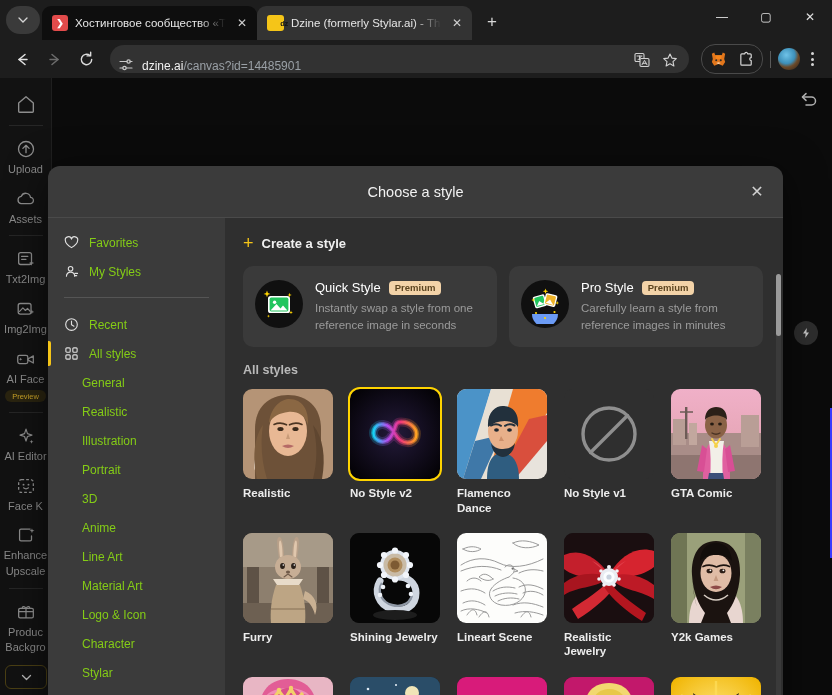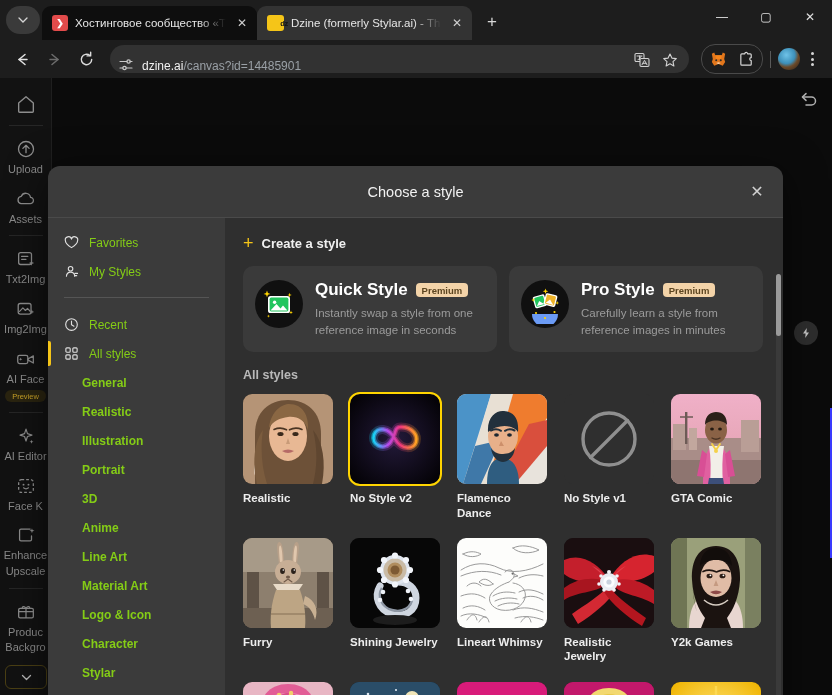--- a/index.html
+++ b/index.html
@@ -179,21 +179,21 @@
 
   .m-nav {
     width: 177px; flex: 0 0 177px; padding-top: 10px;
     background: #3b3b3b; position: relative; overflow: hidden;
   }
   .m-nav-item {
     height: 29px; display: flex; align-items: center; gap: 10px;
     padding-left: 16px; color: #84cc16; font-size: 12px; cursor: pointer;
     position: relative;
   }
-  .m-nav-item.plain { padding-left: 34px; font-weight: bold; }
+  .m-nav-item.plain { padding-left: 34px; }
   .m-nav-item.active::before {
     content: ""; position: absolute; left: 0; top: 2px; bottom: 2px;
     width: 3px; background: #f5c518; border-radius: 0 2px 2px 0;
   }
   .m-nav-ic { width: 15px; height: 15px; flex: 0 0 15px; color: #e0e0e0; }
   .m-nav-sep { height: 1px; background: #555; margin: 11px 16px 12px 16px; }
 
   .m-main {
     flex: 1; background: #2f2f2f; padding: 16px 20px 0 18px;
     position: relative; overflow: hidden;
@@ -206,21 +206,21 @@
 
   .cards { display: flex; gap: 12px; }
   .card {
     flex: 1; background: #3a3a3a; border-radius: 10px;
     padding: 14px 14px 14px 12px; display: flex; gap: 12px; cursor: pointer;
   }
   .card-ic { width: 48px; height: 48px; flex: 0 0 48px; border-radius: 50%; background: #101010;
              position: relative; display: flex; align-items: center; justify-content: center; }
   .card-txt { flex: 1; min-width: 0; }
   .card-top { display: flex; align-items: center; gap: 8px; margin-bottom: 5px; }
-  .card-title { color: #fff; font-size: 17px; font-weight: bold; }
+  .card-title { color: #fff; font-size: 13px; font-weight: normal; }
   .pill {
     background: #f3d3a8; color: #5c4520; font-size: 9.5px; font-weight: bold;
     border-radius: 4px; padding: 1.5px 6px;
   }
   .card-desc { color: #9b9b9b; font-size: 11.5px; line-height: 1.45; }
 
   .section-lb { color: #b9b9b9; font-size: 12.5px; font-weight: bold; margin: 16px 0 12px; }
   .grid {
     display: grid; grid-template-columns: repeat(5, 90px); gap: 18px 17px;
   }
@@ -808,21 +808,21 @@
                     <path d="M48 34 C52 30 56 32 57 36 C58 40 54 42 52 44"></path>
                     <path d="M57 36 L61 38 L57 39"></path>
                     <path d="M52 44 C46 46 38 50 34 56 C30 62 34 70 44 72 C56 74 66 68 68 60 C70 52 64 46 56 45"></path>
                     <path d="M36 58 C42 54 50 53 58 55"></path>
                     <path d="M38 63 C44 60 52 59 60 61"></path>
                     <path d="M41 68 C47 65 54 64 62 66"></path>
                   </g>
                   <circle cx="55.6" cy="35.6" r="1.1" fill="#6b6b6b"></circle>
                 </svg>
               </div>
-              <div class="glabel">Lineart Whimsy</div>
+              <div class="glabel">Lineart Scene</div>
             </div>
 
             <div class="gcell">
               <div class="gthumb">
                 <svg width="90" height="90" viewBox="0 0 90 90">
                   <rect width="90" height="90" fill="#1a0e10"></rect>
                   <path d="M0 22 C18 14 34 26 44 40 C30 48 10 44 0 36 Z" fill="#c41f2c"></path>
                   <path d="M90 18 C72 12 56 24 46 40 C60 48 80 42 90 34 Z" fill="#d6242f"></path>
                   <path d="M0 62 C16 52 34 56 44 44 C32 38 12 40 0 50 Z" fill="#a8151f"></path>
                   <path d="M90 66 C74 56 56 58 46 44 C58 38 78 42 90 52 Z" fill="#bd1a26"></path>

